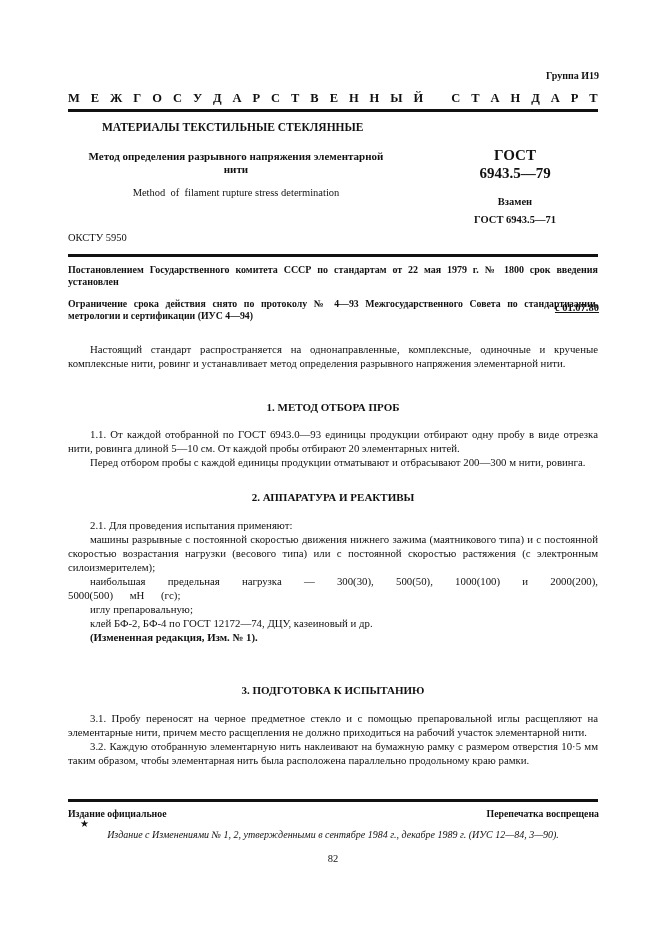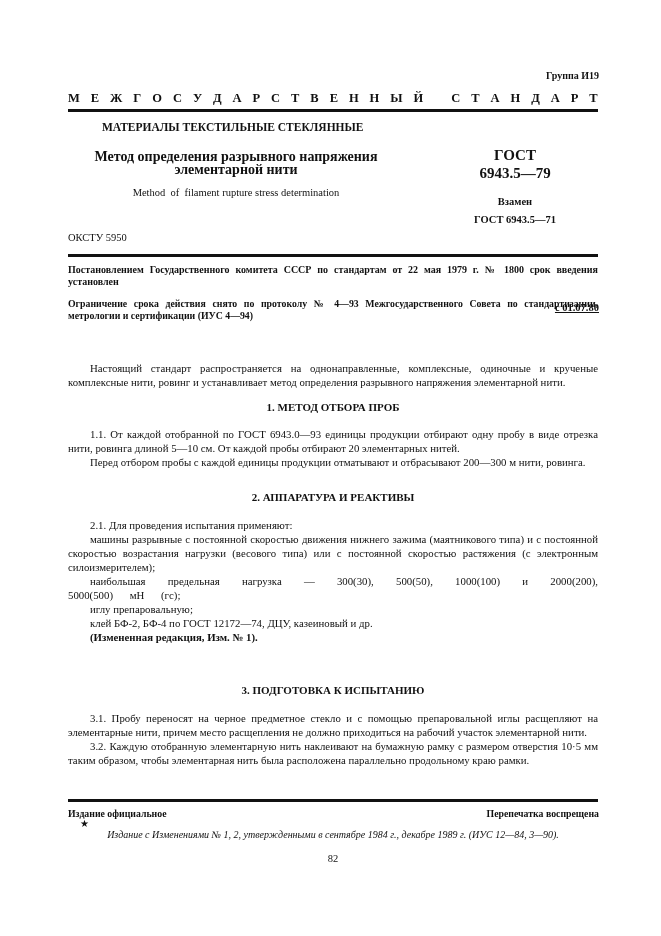--- a/index.html
+++ b/index.html
@@ -5,21 +5,21 @@
   html, body { margin: 0; padding: 0; background: #ffffff; }
   body { width: 661px; height: 936px; position: relative; overflow: hidden;
          font-family: "Liberation Serif", "DejaVu Serif", serif; color: #111; }
   .abs { position: absolute; }
   .group { right: 62px; top: 70px; font-size: 10px; font-weight: bold; }
   .spaced-title { left: 68px; top: 91px; width: 530px; font-size: 12.5px; font-weight: bold;
                   display: flex; justify-content: space-between; letter-spacing: 0; }
   .spaced-title span { display: inline-block; }
   .rule-thick { left: 68px; width: 530px; height: 3px; background: #111; }
   .mat { left: 102px; top: 121px; font-size: 11.5px; font-weight: bold; }
-  .method-ru { left: 76px; top: 150px; width: 320px; text-align: center; font-size: 14px; font-weight: bold; line-height: 13px; }
+  .method-ru { left: 76px; top: 150px; width: 320px; text-align: center; font-size: 11px; font-weight: bold; line-height: 13px; }
   .method-en { left: 76px; top: 186px; width: 320px; text-align: center; font-size: 10.5px; line-height: 13px; }
   .gost { left: 440px; top: 146px; width: 150px; text-align: center; font-size: 15px; font-weight: bold; line-height: 18px; }
   .zamen { left: 440px; top: 193px; width: 150px; text-align: center; font-size: 10.5px; font-weight: bold; line-height: 18px; }
   .okstu { left: 68px; top: 232px; font-size: 10.5px; }
   .post { left: 68px; top: 264px; width: 530px; font-size: 10px; font-weight: bold; line-height: 12px; text-align: justify; }
   .date { right: 62px; top: 286px; font-size: 10.5px; font-weight: bold; text-decoration: underline; margin-top: 16px; }
   .limit { left: 68px; top: 298px; width: 530px; font-size: 9.8px; font-weight: bold; line-height: 12px; text-align: justify; }
   .body-text { left: 68px; width: 530px; font-size: 10.8px; line-height: 14px; text-align: justify; }
   .body-text p { margin: 0; text-indent: 22px; }
   .section-h { left: 68px; width: 530px; text-align: center; font-size: 11px; font-weight: bold; }
@@ -86,21 +86,21 @@
 </div>
 
 <div class="abs okstu">ОКСТУ 5950</div>
 
 <div class="abs rule-thick" style="top:254px;"></div>
 
 <div class="abs post">Постановлением Государственного комитета СССР по стандартам от 22 мая 1979 г. № 1800 срок введения установлен</div>
 <div class="abs date">с 01.07.80</div>
 <div class="abs limit">Ограничение срока действия снято по протоколу № 4—93 Межгосударственного Совета по стандартизации, метрологии и сертификации (ИУС 4—94)</div>
 
-<div class="abs body-text" style="top:361px;">
+<div class="abs body-text" style="top:342px;">
   <p>Настоящий стандарт распространяется на однонаправленные, комплексные, одиночные и крученые комплексные нити, ровинг и устанавливает метод определения разрывного напряжения элементарной нити.</p>
 </div>
 
 <div class="abs section-h" style="top:401px;">1. МЕТОД ОТБОРА ПРОБ</div>
 <div class="abs body-text" style="top:427px;">
   <p>1.1. От каждой отобранной по ГОСТ 6943.0—93 единицы продукции отбирают одну пробу в виде отрезка нити, ровинга длиной 5—10 см. От каждой пробы отбирают 20 элементарных нитей.</p>
   <p>Перед отбором пробы с каждой единицы продукции отматывают и отбрасывают 200—300 м нити, ровинга.</p>
 </div>
 
 <div class="abs section-h" style="top:491px;">2. АППАРАТУРА И РЕАКТИВЫ</div>

